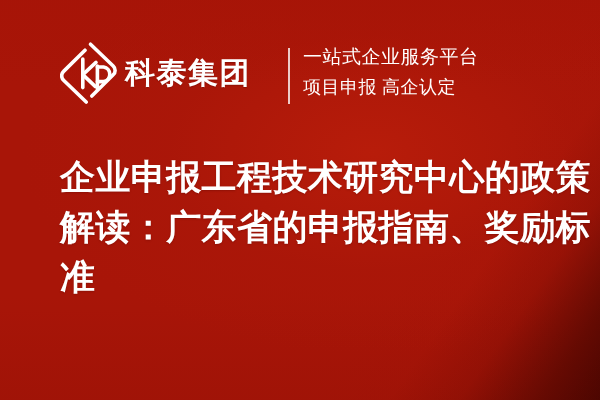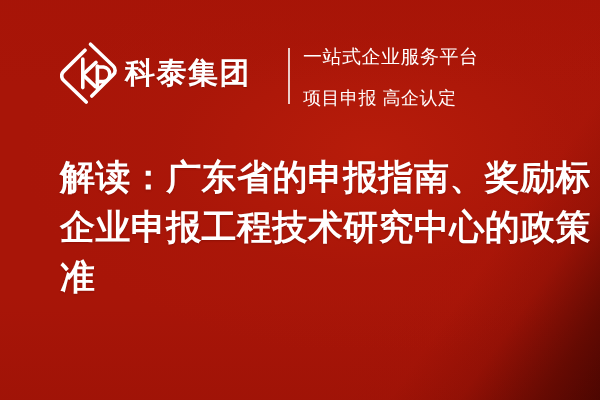--- a/index.html
+++ b/index.html
@@ -142,22 +142,22 @@
     letter-spacing: 0.5px;
     white-space: nowrap;
     font-family: "DejaVu Sans", "Liberation Sans", sans-serif;
   }
   .tagline-sub {
     font-size: 18px;
     line-height: 24px;
     color: #ffffff;
     letter-spacing: 0.5px;
     white-space: nowrap;
-    margin-top: 14px;
-    font-family: Liberation Sans, sans-serif;
+    margin-top: 3px;
+    font-family: Liberation Serif, serif;
   }
 
   
   .title-block {
     position: absolute;
     left: 60px;
     top: 152px;
     width: 500px;
   }
   .title-line {
@@ -208,18 +208,18 @@
     <div class="divider"></div>
 
     <div class="tagline-block">
       <div class="tagline-main">一站式企业服务平台</div>
       <div class="tagline-sub">项目申报 高企认定</div>
     </div>
 
   </div>
 
   <div class="title-block">
+    <div class="title-line">企业申报工程技术研究中心的政策</div>
     <div class="title-line">解读：广东省的申报指南、奖励标</div>
-    <div class="title-line">企业申报工程技术研究中心的政策</div>
     <div class="title-line">准</div>
   </div>
 
 </div>
 
 </body></html>

